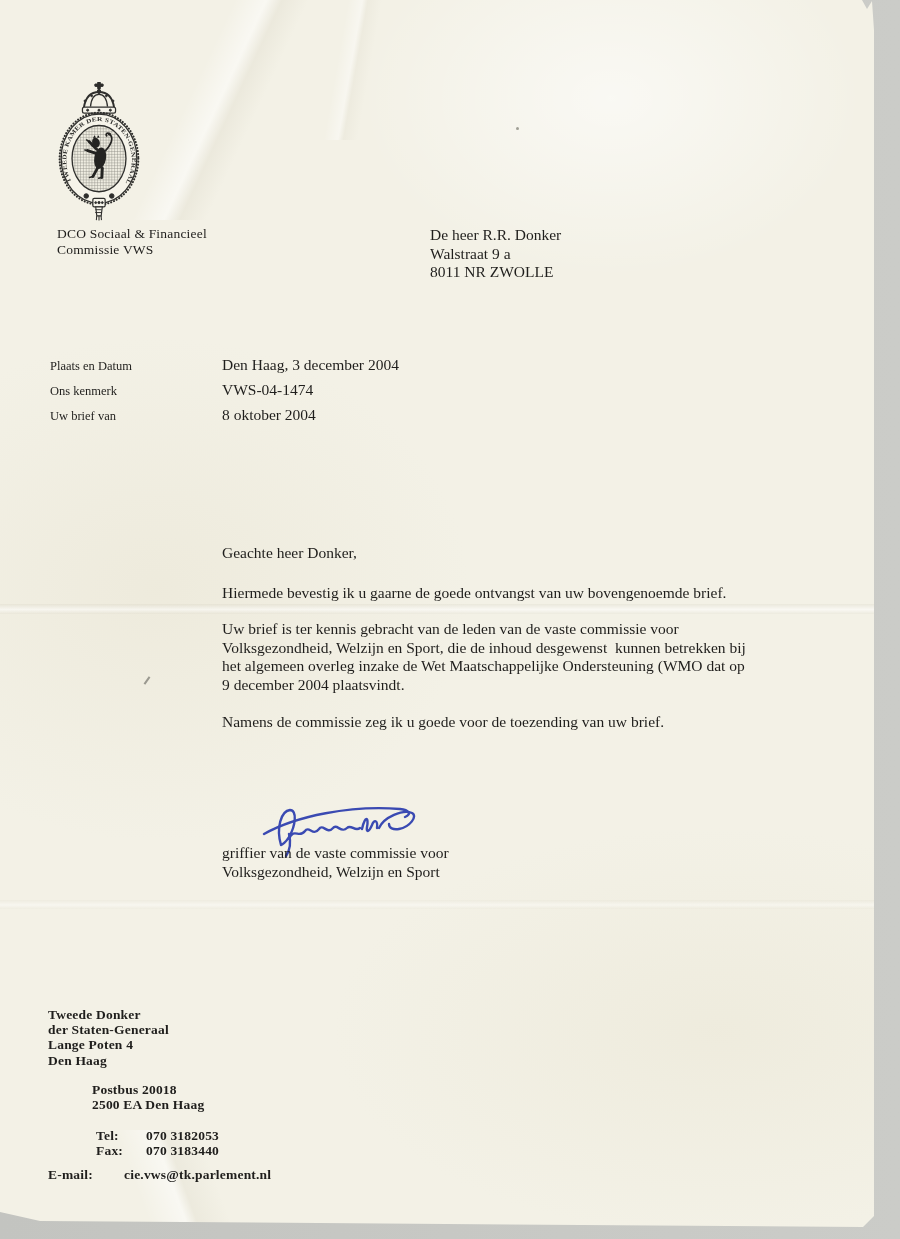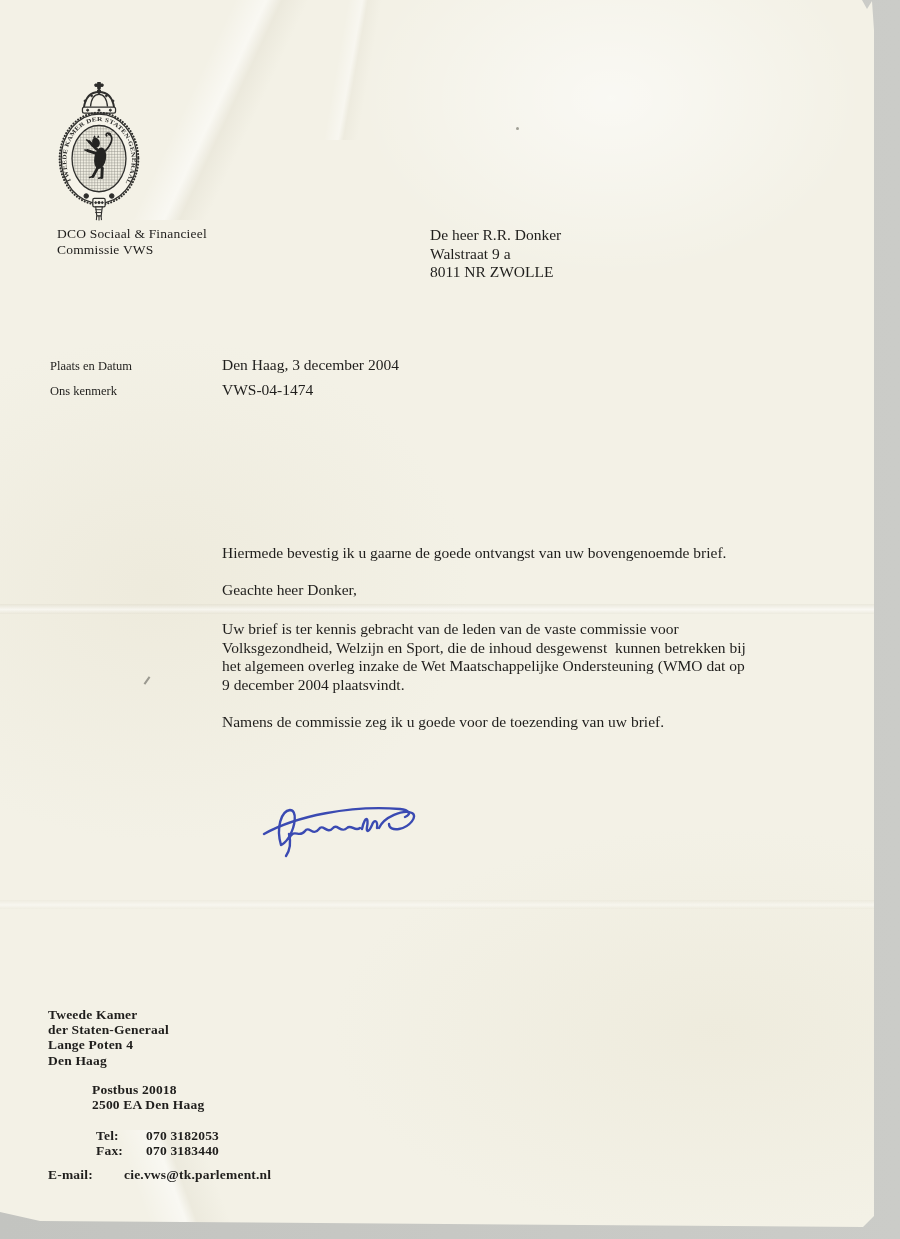--- a/index.html
+++ b/index.html
@@ -154,47 +154,55 @@
 
     <div class="meta">
       <div class="meta-row">
         <div class="meta-label">Plaats en Datum</div>
         <div class="meta-value">Den Haag, 3 december 2004</div>
       </div>
       <div class="meta-row">
         <div class="meta-label">Ons kenmerk</div>
         <div class="meta-value">VWS-04-1474</div>
       </div>
+      <div class="meta-row">
+        <div class="meta-label">Uw brief van</div>
+        <div class="meta-value">8 oktober 2004</div>
+      </div>
     </div>
 
     <div class="body-block">
+      <p class="para" style="margin-bottom:21px;">Geachte heer Donker,</p>
       <p class="para">Hiermede bevestig ik u gaarne de goede ontvangst van uw bovengenoemde brief.</p>
-      <p class="para" style="margin-bottom:21px;">Geachte heer Donker,</p>
       <p class="para">Uw brief is ter kennis gebracht van de leden van de vaste commissie voor
 Volksgezondheid, Welzijn en Sport, die de inhoud desgewenst  kunnen betrekken bij
 het algemeen overleg inzake de Wet Maatschappelijke Ondersteuning (WMO dat op
 9 december 2004 plaatsvindt.</p>
       <p class="para">Namens de commissie zeg ik u goede voor de toezending van uw brief.</p>
     </div>
 
 
     <svg class="signature" viewBox="0 0 182 60">
       <g fill="none" stroke="#2b3cae" stroke-width="2.4" stroke-linecap="round" stroke-linejoin="round" opacity="0.92">
         <path d="M 8,36 C 40,18 95,7 144,11 C 153,12 156,16 149,19"></path>
         <path d="M 25,47 C 20,30 25,13 34,12 C 41,12 40,27 33,39 C 30,44 26,47 25,47"></path>
         <path d="M 33,36 C 35,44 34,52 30,58"></path>
         <path d="M 33,41 C 38,29 43,41 49,33 C 53,27 57,39 63,31 C 67,25 71,37 77,30 C 81,25 85,36 91,30 C 95,26 99,34 104,30"></path>
         <path d="M 106,31 C 109,17 113,19 111,29 C 110,35 113,34 116,27 C 118,21 122,22 121,30"></path>
         <path d="M 123,30 C 128,19 147,11 156,15 C 162,18 154,29 143,31 C 137,32 133,30 133,26"></path>
       </g>
     </svg>
 
+    <div class="signer-title">
+      <div>griffier van de vaste commissie voor</div>
+      <div>Volksgezondheid, Welzijn en Sport</div>
+    </div>
 
     <div class="f-addr bold13">
-      <div>Tweede Kamer</div>
+      <div>Tweede Donker</div>
       <div>der Staten-Generaal</div>
       <div>Lange Poten 4</div>
       <div>Den Haag</div>
     </div>
 
     <div class="f-postal bold13">
       <div>Postbus 20018</div>
       <div>2500 EA Den Haag</div>
     </div>
 

